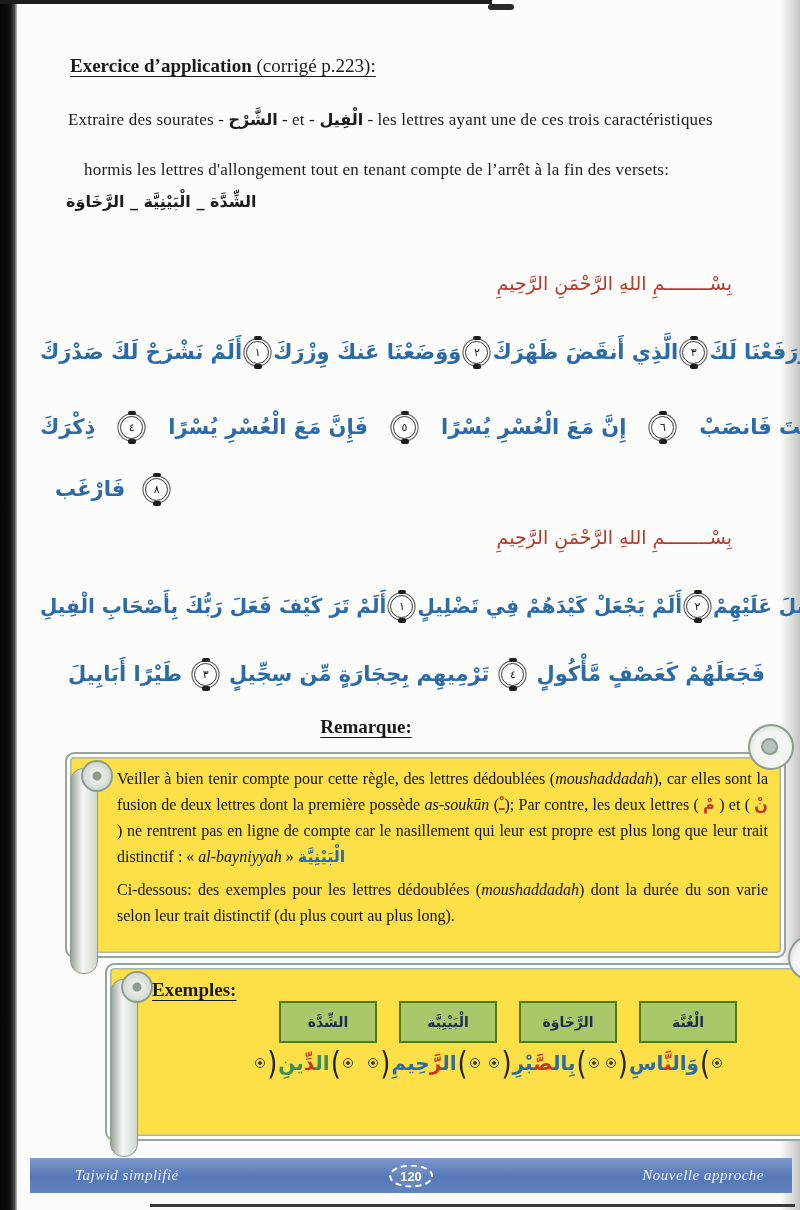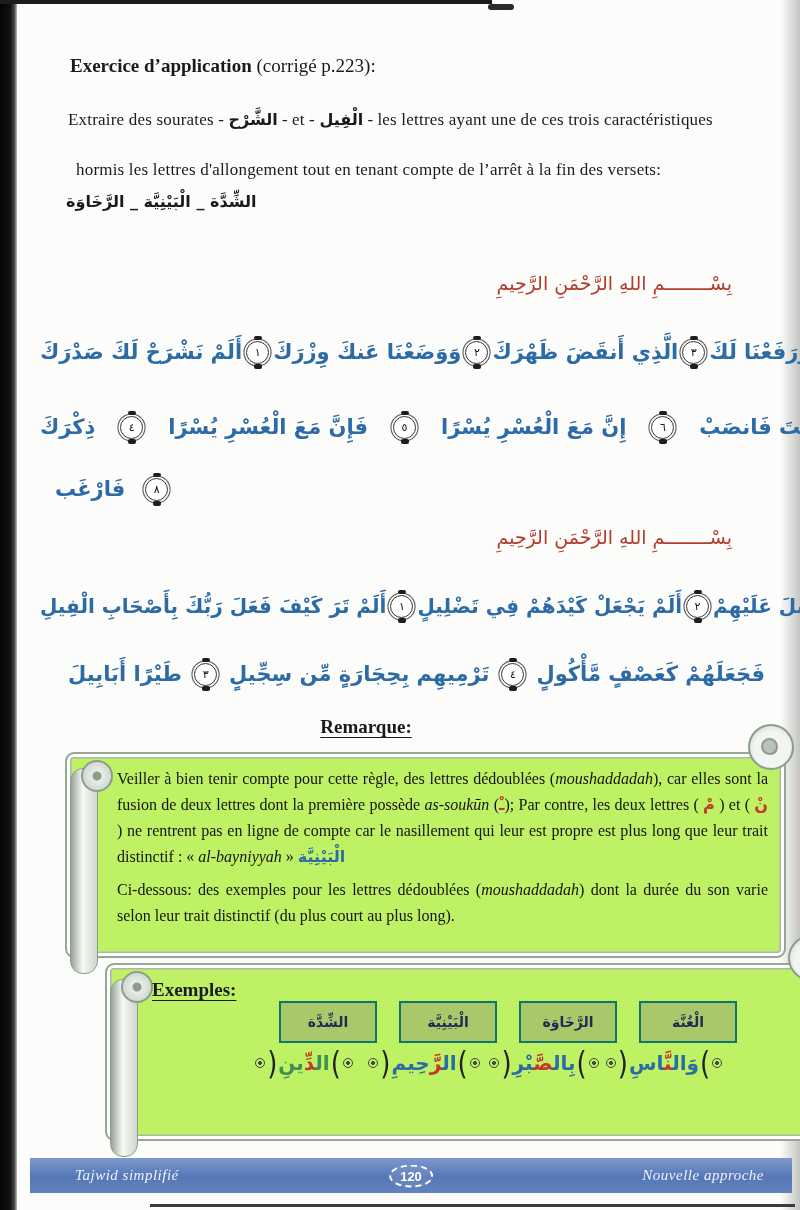--- a/index.html
+++ b/index.html
@@ -9,21 +9,21 @@
   .scan-left{position:absolute;left:0;top:0;bottom:0;width:17px;
              background:linear-gradient(90deg,#050505 0%,#111 60%,#4a4a4a 85%,#bdbdbd 100%);}
   .scan-top{position:absolute;left:0;top:0;width:492px;height:4px;background:#1c1c1c;}
   .scan-top2{position:absolute;left:488px;top:4px;width:26px;height:6px;background:#2a2a2a;border-radius:3px;}
   .scan-right{position:absolute;right:0;top:0;bottom:0;width:20px;
               background:linear-gradient(90deg,rgba(0,0,0,0),rgba(0,0,0,0.22));}
   .scan-bottom{position:absolute;left:150px;top:1204px;width:645px;height:3px;background:#3a3a3a;}
 
   
   .title{position:absolute;left:70px;top:55px;font-size:19px;}
-  .title .u{text-underline-offset:4px;}
+  .title .u{text-decoration:underline;text-underline-offset:4px;}
   .title .b{font-weight:bold;}
   .fr-line{position:absolute;font-size:17px;letter-spacing:.2px;}
   .ar{font-family:"DejaVu Sans",sans-serif;}
   .ar-inline{font-family:"DejaVu Sans",sans-serif;font-weight:bold;font-size:16px;}
 
   
   .basmala{position:absolute;left:492px;width:240px;font-family:"DejaVu Sans",sans-serif;
            font-size:19px;color:#b23b2e;white-space:nowrap;direction:rtl;}
 
   
@@ -36,21 +36,21 @@
       box-shadow:0 0 0 1.5px #fff,0 0 0 2.6px #5a5a5a;background:#fff;color:#111;
       display:inline-flex;align-items:center;justify-content:center;
       font-size:11px;font-weight:normal;margin:0 4px;}
   .vm::before,.vm::after{content:"";position:absolute;left:50%;transform:translateX(-50%);
       width:8px;height:4.5px;background:#1e1e1e;border-radius:2px;}
   .vm::before{top:-6px;} .vm::after{bottom:-6px;}
 
   
   .sec-head{position:absolute;width:732px;text-align:center;font-size:19px;font-weight:bold;}
   .sec-head span{text-decoration:underline;text-underline-offset:4px;}
-  .scroll{position:absolute;left:65px;width:717px;background:#bef264;
+  .scroll{position:absolute;left:65px;width:717px;background:#fde047;
           border:2px solid #97a797;border-radius:9px;
           box-shadow:inset 0 0 0 3px #fff,inset 0 0 0 4.5px #a9b7a9;}
   .roll{position:absolute;left:3px;top:14px;bottom:-18px;width:26px;z-index:2;
         border:1.5px solid #8d9d8d;border-radius:13px;
         background:linear-gradient(90deg,#97a397 0%,#f6f8f6 45%,#cdd6cd 100%);}
   .curl-tl{position:absolute;left:14px;top:6px;width:28px;height:28px;z-index:3;border-radius:50%;
         border:2px solid #8d9d8d;background:radial-gradient(circle at 50% 50%,#8d9d8d 4px,#e8ede8 5px,#c2ccc2 100%);}
   .curl-tr{position:absolute;right:-10px;top:-30px;width:42px;height:42px;z-index:3;border-radius:50%;
         border:2px solid #8d9d8d;
         background:radial-gradient(circle at 52% 55%,#aab6aa 5px,#f2f5f2 6px,#f2f5f2 55%,#c2ccc2 100%);}
@@ -60,21 +60,21 @@
         text-align:justify;line-height:26px;color:#141414;}
   .rem-text .p2{margin-top:7px;}
   .s-i{font-style:italic;}
   .s-r{color:#c0392b;font-family:"DejaVu Sans",sans-serif;font-weight:bold;font-style:normal;}
   .s-b{color:#2d6ba6;font-family:"DejaVu Sans",sans-serif;font-weight:bold;font-style:normal;}
 
   .ex-head{position:absolute;left:45px;top:14px;z-index:4;font-size:19px;font-weight:bold;}
   .ex-head span{text-decoration:underline;text-underline-offset:4px;}
   .ex-row{position:absolute;left:172px;top:36px;z-index:4;display:flex;gap:22px;}
   .ex-col{display:flex;flex-direction:column;align-items:center;width:98px;}
-  .ex-box{width:94px;height:38px;background:#a9c869;border:2px solid #0f766e;
+  .ex-box{width:94px;height:38px;background:#a9c869;border:2px solid #4d7c0f;
           display:flex;align-items:center;justify-content:center;
           font-family:"DejaVu Sans",sans-serif;font-weight:bold;font-size:14px;color:#1b2c55;}
   .ex-word{margin-top:5px;transform:translateX(-24px);display:flex;align-items:center;gap:1px;
            font-family:"DejaVu Sans",sans-serif;font-weight:bold;font-size:20px;white-space:nowrap;}
   .brk{font-size:26px;color:#222;transform:scaleY(1.25);font-weight:normal;}
   .fl{width:8px;height:8px;border:1.3px solid #444;border-radius:50%;margin:0 1px;
       background:radial-gradient(circle,#444 1.6px,transparent 2.2px);}
   .rd{color:#c0392b;}
 
   
@@ -99,21 +99,21 @@
   <div class="scan-right"></div>
   <div class="scan-bottom"></div>
 
   <div class="title">
     <span class="u"><span class="b">Exercice d’application</span><span> (corrigé p.223):</span></span>
   </div>
 
   <div class="fr-line" style="left:68px;top:110px;width:690px;">
     <span>Extraire des sourates - </span><span class="ar-inline">الشَّرْح</span><span> - et - </span><span class="ar-inline">الْفِيل</span><span> - les lettres ayant une de ces trois caractéristiques</span>
   </div>
-  <div class="fr-line" style="left:76px;top:160px;width:690px;">hormis les lettres d'allongement tout en tenant compte de l’arrêt à la fin des versets:</div>
+  <div class="fr-line" style="left:84px;top:160px;width:690px;">hormis les lettres d'allongement tout en tenant compte de l’arrêt à la fin des versets:</div>
   <div class="fr-line ar" style="left:66px;top:192px;font-weight:bold;font-size:16px;">الشِّدَّة _ الْبَيْنِيَّة _ الرَّخَاوَة</div>
 
   <div class="basmala" style="top:272px;">بِسْــــــــمِ اللهِ الرَّحْمَنِ الرَّحِيمِ</div>
 
   <div class="qline" style="left:40px;top:326px;width:726px;">
       <span class="qt">أَلَمْ نَشْرَحْ لَكَ صَدْرَكَ</span>
       <span class="vm">١</span>
       <span class="qt">وَوَضَعْنَا عَنكَ وِزْرَكَ</span>
       <span class="vm">٢</span>
       <span class="qt">الَّذِي أَنقَضَ ظَهْرَكَ</span>

